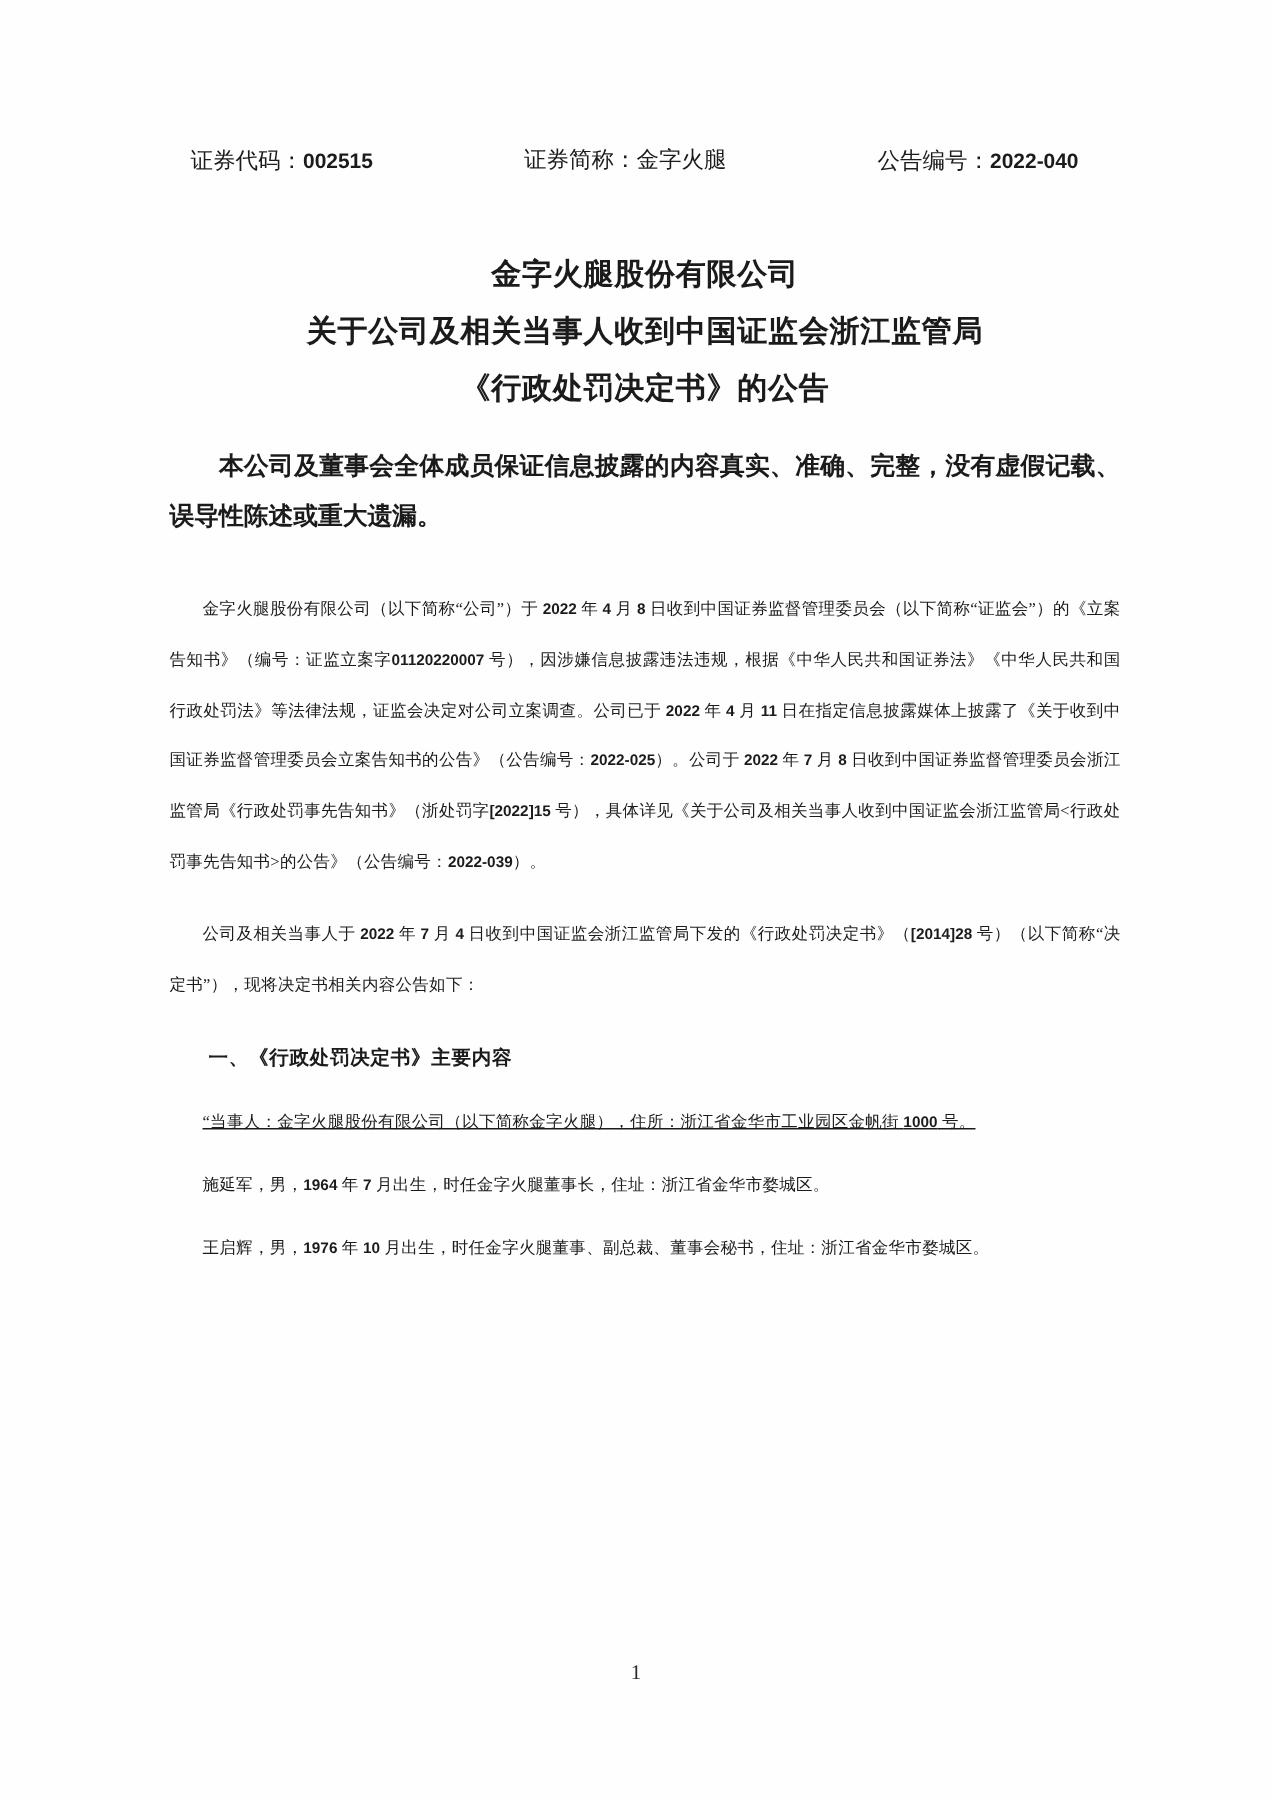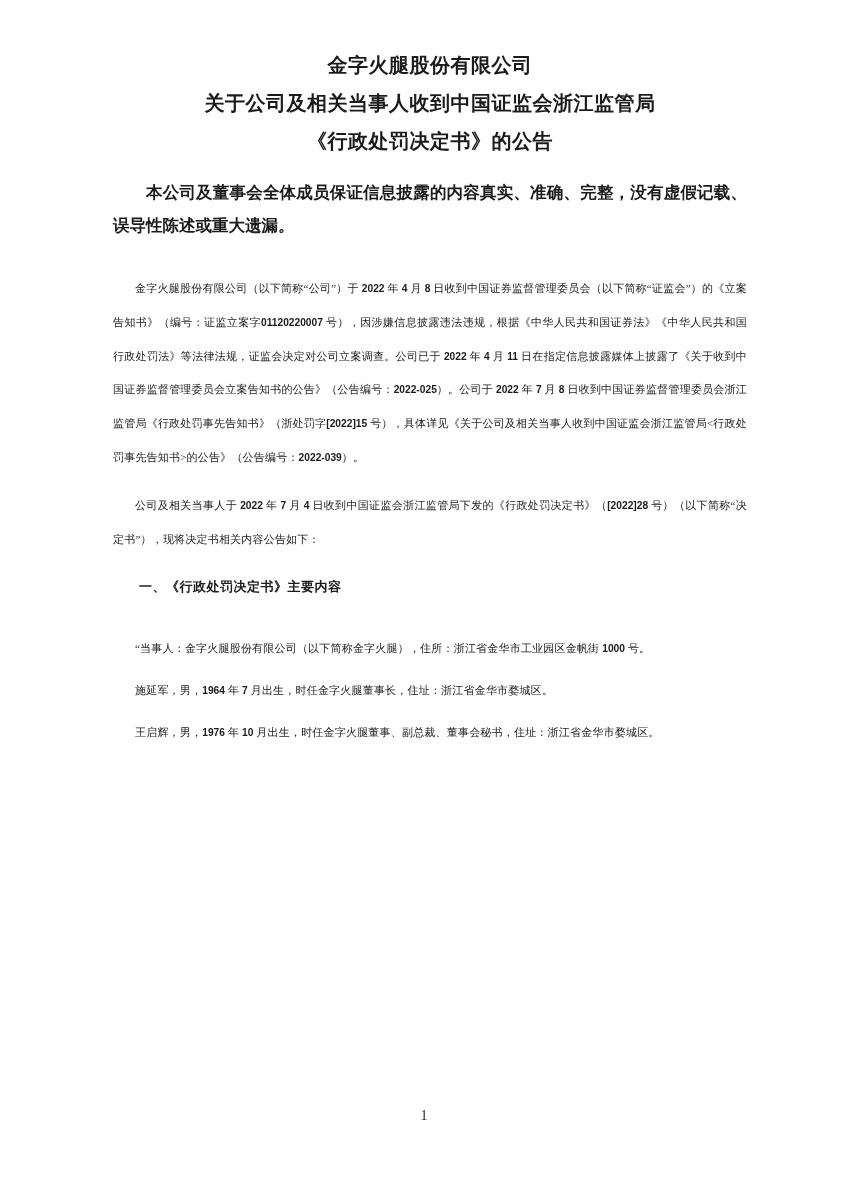--- a/index.html
+++ b/index.html
@@ -55,21 +55,21 @@
   .para {
     margin: 0;
     font-size: 11px;
     line-height: 33.8px;
     text-indent: 2em;
     text-align: justify;
     letter-spacing: 0.2px;
   }
   .mt-p1 { margin-top: 30px; }
   .mt-p2 { margin-top: 14px; }
-  .mt-p3 { margin-top: 28px; }
+  .mt-p3 { margin-top: 10px; text-decoration: underline; }
   .mt-p4 { margin-top: 8px; }
   .mt-p5 { margin-top: 8px; }
   .section-heading {
     margin: 14px 0 0 0;
     font-size: 13px;
     font-weight: bold;
     line-height: 34px;
     text-indent: 2em;
     letter-spacing: 0.5px;
   }
@@ -90,32 +90,37 @@
     font-size: 14px;
     color: #2a2a2a;
   }
 </style>
 </head>
 <body>
 
 <div class="page">
   <div class="content">
 
+    <div class="doc-header">
+      <span>证券代码：<span class="num">002515</span></span>
+      <span>证券简称：金字火腿</span>
+      <span>公告编号：<span class="num">2022-040</span></span>
+    </div>
 
     <div class="title-block">
       <div>金字火腿股份有限公司</div>
       <div>关于公司及相关当事人收到中国证监会浙江监管局</div>
       <div>《行政处罚决定书》的公告</div>
     </div>
 
     <p class="disclaimer">本公司及董事会全体成员保证信息披露的内容真实、准确、完整，没有虚假记载、误导性陈述或重大遗漏。</p>
 
     <p class="para mt-p1">金字火腿股份有限公司（以下简称“公司”）于 <span class="num">2022</span> 年 <span class="num">4</span> 月 <span class="num">8</span> 日收到中国证券监督管理委员会（以下简称“证监会”）的《立案告知书》（编号：证监立案字<span class="num">01120220007</span> 号），因涉嫌信息披露违法违规，根据《中华人民共和国证券法》《中华人民共和国行政处罚法》等法律法规，证监会决定对公司立案调查。公司已于 <span class="num">2022</span> 年 <span class="num">4</span> 月 <span class="num">11</span> 日在指定信息披露媒体上披露了《关于收到中国证券监督管理委员会立案告知书的公告》（公告编号：<span class="num">2022-025</span>）。公司于 <span class="num">2022</span> 年 <span class="num">7</span> 月 <span class="num">8</span> 日收到中国证券监督管理委员会浙江监管局《行政处罚事先告知书》（浙处罚字<span class="num">[2022]15</span> 号），具体详见《关于公司及相关当事人收到中国证监会浙江监管局&lt;行政处罚事先告知书&gt;的公告》（公告编号：<span class="num">2022-039</span>）。</p>
 
-    <p class="para mt-p2">公司及相关当事人于 <span class="num">2022</span> 年 <span class="num">7</span> 月 <span class="num">4</span> 日收到中国证监会浙江监管局下发的《行政处罚决定书》（<span class="num">[2022]28</span> 号）（以下简称“决定书”），现将决定书相关内容公告如下：</p>
+    <p class="para mt-p2">公司及相关当事人于 <span class="num">2022</span> 年 <span class="num">7</span> 月 <span class="num">4</span> 日收到中国证监会浙江监管局下发的《行政处罚决定书》（<span class="num">[2014]28</span> 号）（以下简称“决定书”），现将决定书相关内容公告如下：</p>
 
     <h3 class="section-heading">一、《行政处罚决定书》主要内容</h3>
 
     <p class="para mt-p3">“当事人：金字火腿股份有限公司（以下简称金字火腿），住所：浙江省金华市工业园区金帆街 <span class="num">1000</span> 号。</p>
 
     <p class="para mt-p4">施延军，男，<span class="num">1964</span> 年 <span class="num">7</span> 月出生，时任金字火腿董事长，住址：浙江省金华市婺城区。</p>
 
     <p class="para mt-p5">王启辉，男，<span class="num">1976</span> 年 <span class="num">10</span> 月出生，时任金字火腿董事、副总裁、董事会秘书，住址：浙江省金华市婺城区。</p>
 
   </div>

